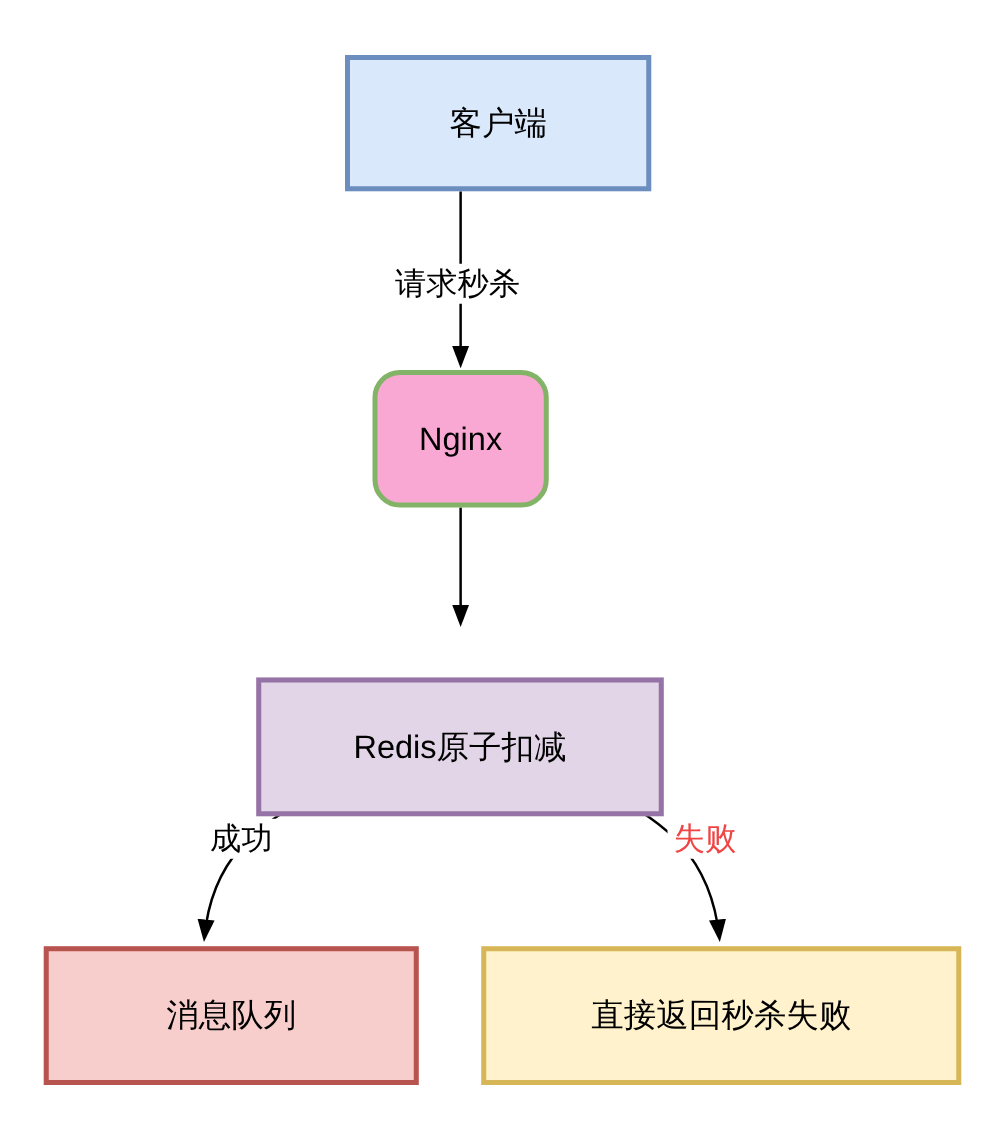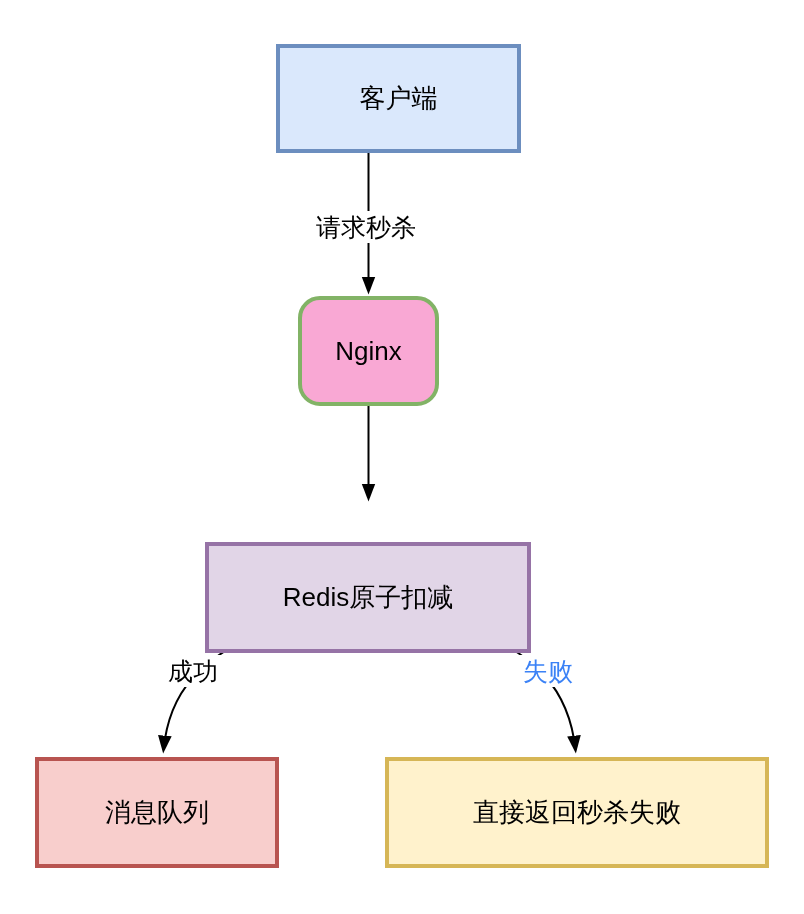--- a/index.html
+++ b/index.html
@@ -20,21 +20,21 @@
     display:flex;align-items:center;justify-content:center;
     border:4px solid #000;
     box-sizing:border-box;
     font-size:26px;
     color:#000000;
     text-align:center;
   }
   .n-client{left:276px;top:44px;width:245px;height:109px;}
   .n-nginx{left:298px;top:296px;width:141px;height:110px;border-radius:22px;}
   .n-redis{left:205px;top:503px;width:326px;height:111px;margin-top:39px;}
-  .n-mq{left:35px;top:757px;width:244px;height:111px;}
+  .n-mq{left:35px;top:757px;width:300px;height:111px;}
   .n-fail{left:385px;top:757px;width:384px;height:111px;text-align:right;}
   .edge-label{
     position:absolute;
     transform:translate(-50%,-50%);
     background:#ffffff;
     padding:1px 5px;
     font-size:25px;
     color:#000000;
     white-space:nowrap;
     line-height:1.2;
@@ -75,15 +75,15 @@
   <div class="node n-mq" style="background: rgb(248, 206, 204); border-color: rgb(184, 84, 80); color: rgb(0, 0, 0);">
     <span>消息队列</span>
   </div>
 
   <div class="node n-fail" style="background: rgb(255, 242, 204); border-color: rgb(214, 182, 86); color: rgb(0, 0, 0);">
     <span>直接返回秒杀失败</span>
   </div>
 
   <div class="edge-label el-request" style="color: rgb(0, 0, 0);">请求秒杀</div>
   <div class="edge-label el-success" style="color: rgb(0, 0, 0); text-align: center;">成功</div>
-  <div class="edge-label el-fail" style="color: #3b82f6;">失败</div>
+  <div class="edge-label el-fail" style="color: #ef4444; margin-left: 16px;">失败</div>
 
 </div>
 
 </body></html>

